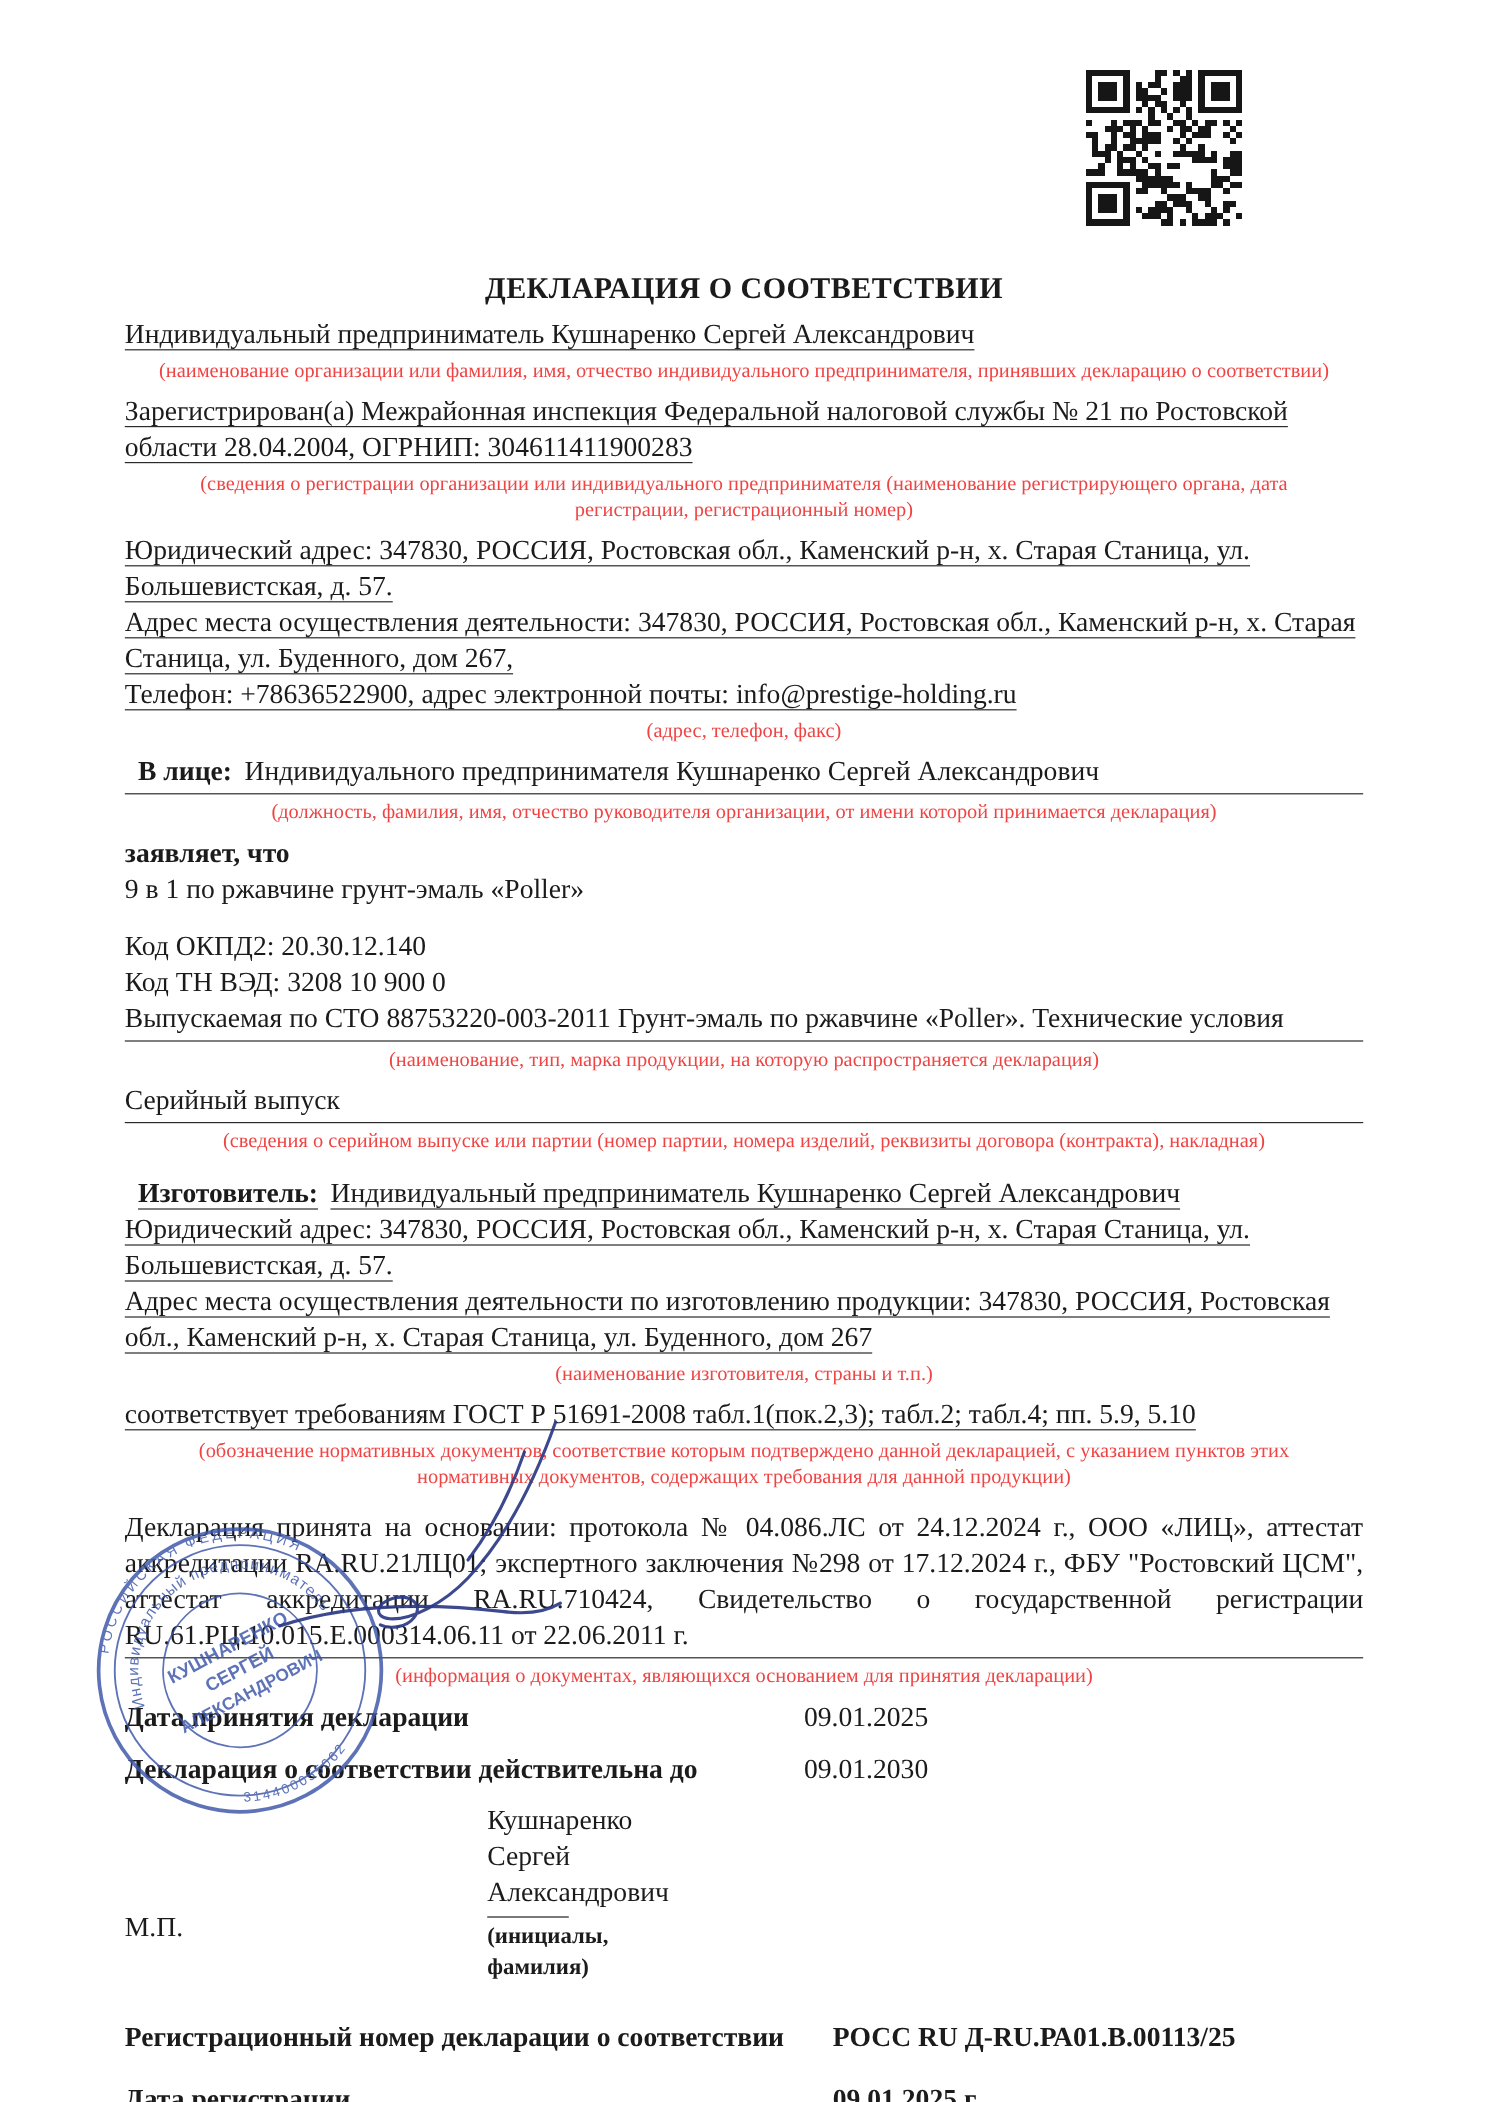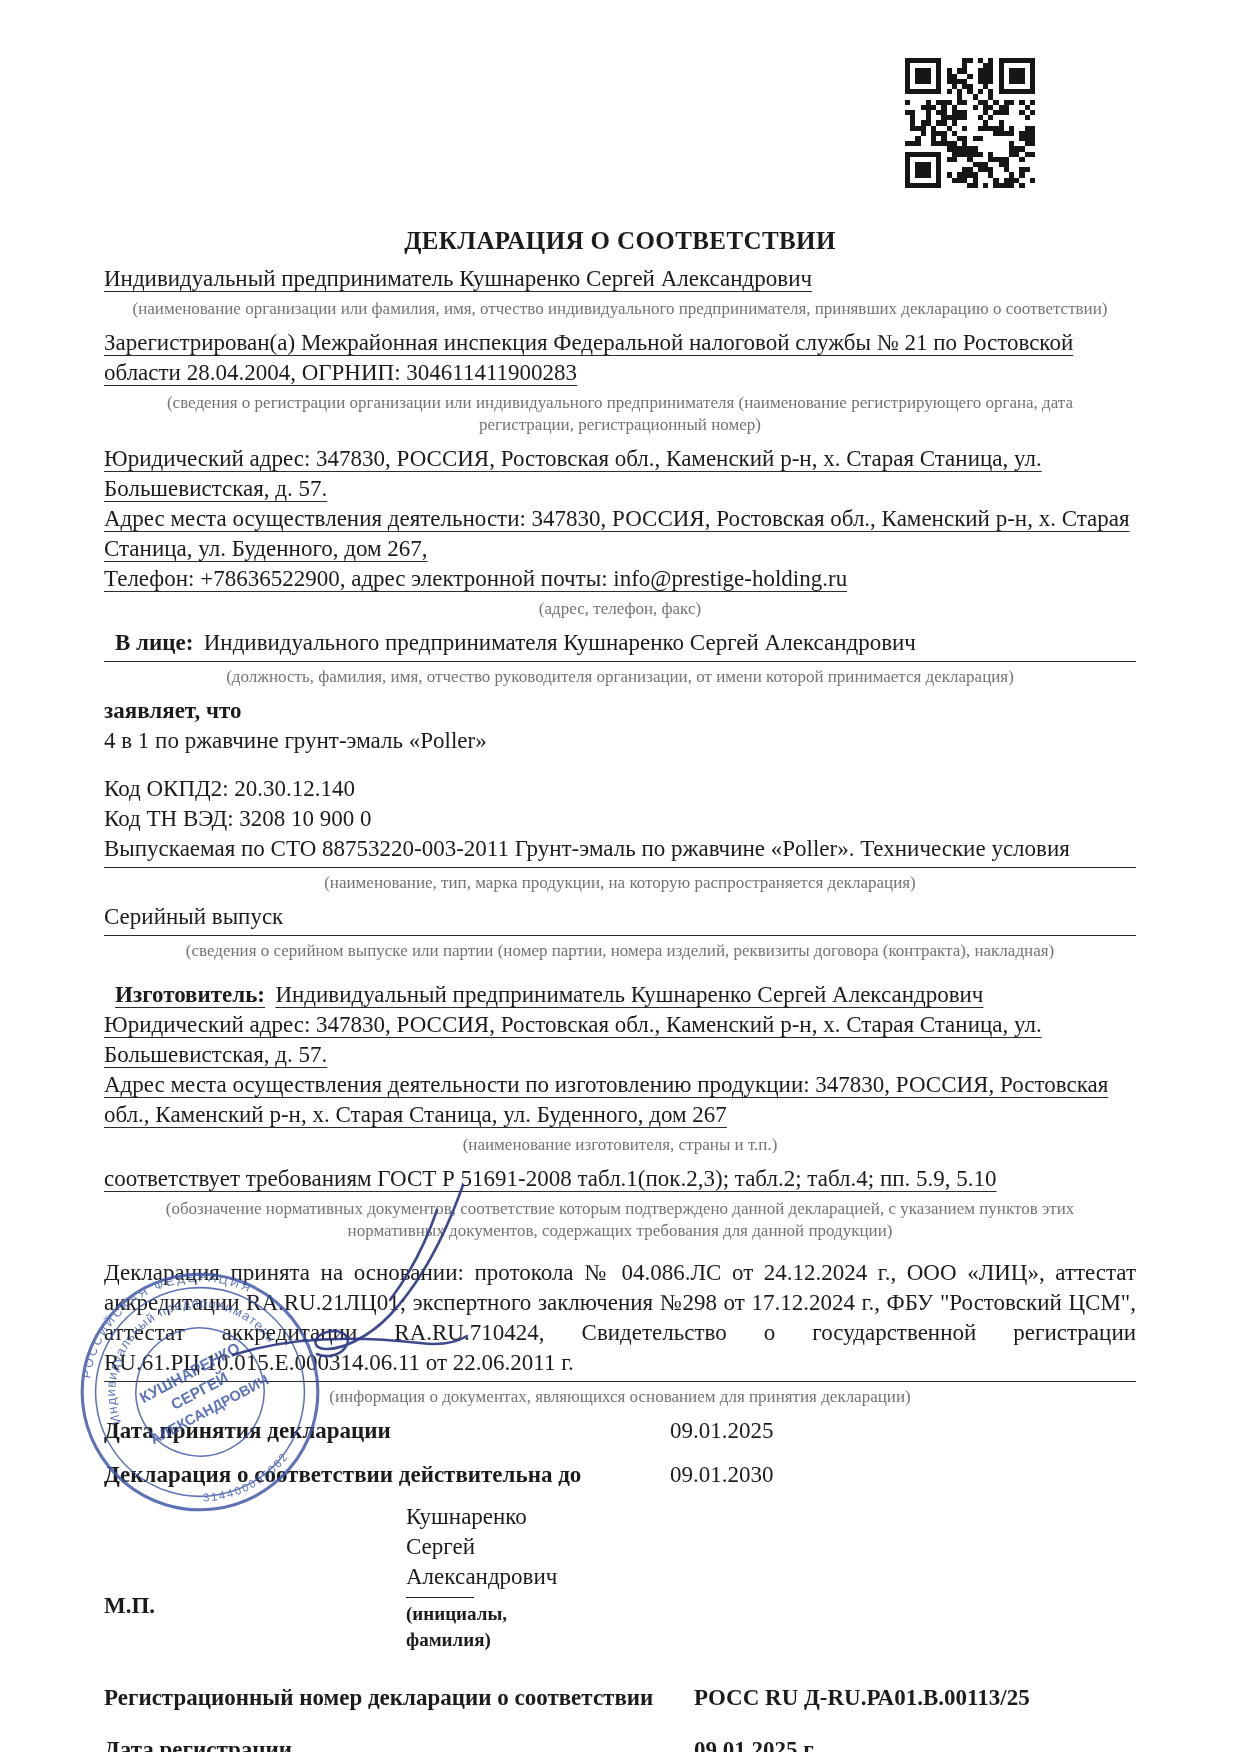--- a/index.html
+++ b/index.html
@@ -8,30 +8,30 @@
     width:1240px; height:1752px; position:relative; overflow:hidden;
     background:#ffffff; color:#1b1b1b;
     font-family:"Liberation Serif","DejaVu Serif",serif;
     font-size:23px; line-height:30px;
   }
   .page { position:absolute; left:0; top:0; width:1240px; height:1752px; padding:224px 104px 30px 104px; }
   .title { font-size:25px; font-weight:bold; text-align:center; line-height:34px; margin-bottom:6px; letter-spacing:.4px; }
   .u { text-decoration:underline; text-decoration-thickness:1.3px; text-underline-offset:5px;
        text-decoration-color:#2b2b2b; text-decoration-skip-ink:none; }
   .bline { border-bottom:1.6px solid #2b2b2b; padding-bottom:3px; }
-  .caption { font-size:17px; line-height:22px; text-align:center; margin:4px 26px 8px 26px; color:#737373; }
+  .caption { font-size:17px; line-height:22px; text-align:center; margin:4px 26px 8px 26px; color:#ef4444; }
   .bold { font-weight:bold; }
   .just { text-align:justify; }
   .lbl { font-weight:bold; margin-right:.45em;margin-left:11px; }
   .mt6{margin-top:6px;} .mt14{margin-top:14px;} .mt16{margin-top:16px;} .mt18{margin-top:18px;}
   .mt20{margin-top:4px;} .mt22{margin-top:22px;} .mt30{margin-top:30px;}
   .kv { display:grid; grid-template-columns:566px 1fr; align-items:baseline; }
   .kv2 { display:grid; grid-template-columns:590px 1fr; align-items:baseline; }
   .sigrow { display:grid; grid-template-columns:56px 246px 68px 452px; margin-top:12px; }
-  .mp { align-self:end; font-weight:bold; padding-bottom:32px; }
+  .mp { align-self:end; font-weight:normal; padding-bottom:32px; }
   .scol { display:flex; flex-direction:column; justify-content:flex-end; }
   .sline { border-bottom:1.7px solid #222; height:0; }
   .scap { text-align:center; font-weight:bold; font-size:19px; line-height:26px; padding-top:3px; }
   .sname { text-align:center; padding-bottom:5px; }
   
   .qr { position:absolute; left:905px; top:57px; width:130px; height:132px; pointer-events:none; }
   .qr svg { width:100%; height:100%; shape-rendering:crispEdges; fill:#161616; }
   .stamp { position:absolute; left:76px; top:1268px; width:248px; height:248px;
            transform:rotate(-22deg); opacity:.82; pointer-events:none; }
   .stamp text { font-family:"Liberation Sans","DejaVu Sans",sans-serif; fill:#3b55a8; }
@@ -57,21 +57,21 @@
     <div>Телефон: +78636522900, адрес электронной почты: info@prestige-holding.ru</div>
   </div>
   <div class="caption">(адрес, телефон, факс)</div>
 
   <div class="bline mt6">
     <b class="lbl">В лице:</b><span>Индивидуального предпринимателя Кушнаренко Сергей Александрович</span>
   </div>
   <div class="caption">(должность, фамилия, имя, отчество руководителя организации, от имени которой принимается декларация)</div>
 
   <div class="bold">заявляет, что</div>
-  <div>4 в 1 по ржавчине грунт-эмаль «Poller»</div>
+  <div>9 в 1 по ржавчине грунт-эмаль «Poller»</div>
 
   <div class="mt18">Код ОКПД2: 20.30.12.140</div>
   <div>Код ТН ВЭД: 3208 10 900 0</div>
   <div class="bline">Выпускаемая по СТО 88753220-003-2011 Грунт-эмаль по ржавчине «Poller». Технические условия</div>
   <div class="caption">(наименование, тип, марка продукции, на которую распространяется декларация)</div>
 
   <div class="bline">Серийный выпуск</div>
   <div class="caption">(сведения о серийном выпуске или партии (номер партии, номера изделий, реквизиты договора (контракта), накладная)</div>
 
   <div class="u mt18">

